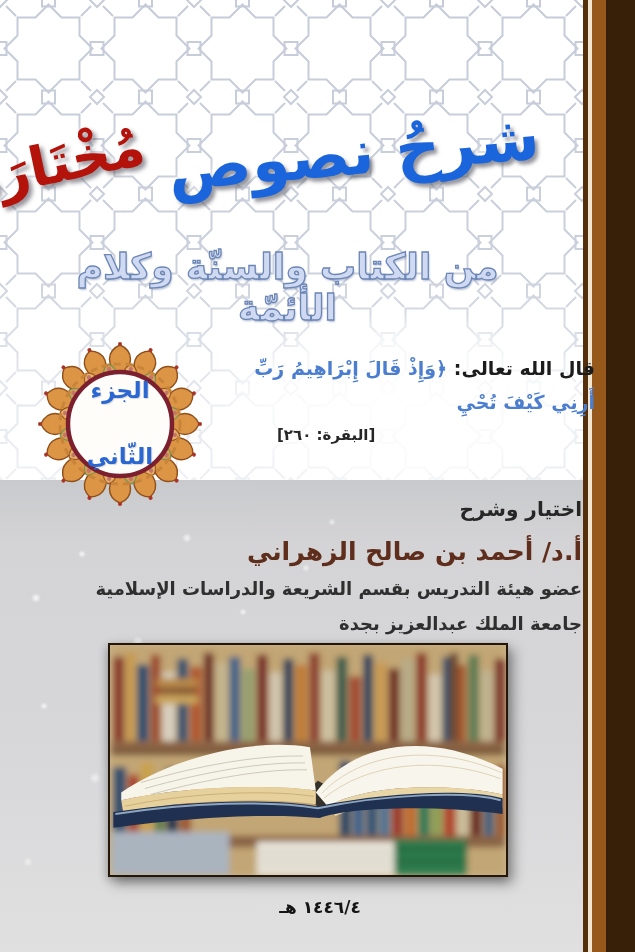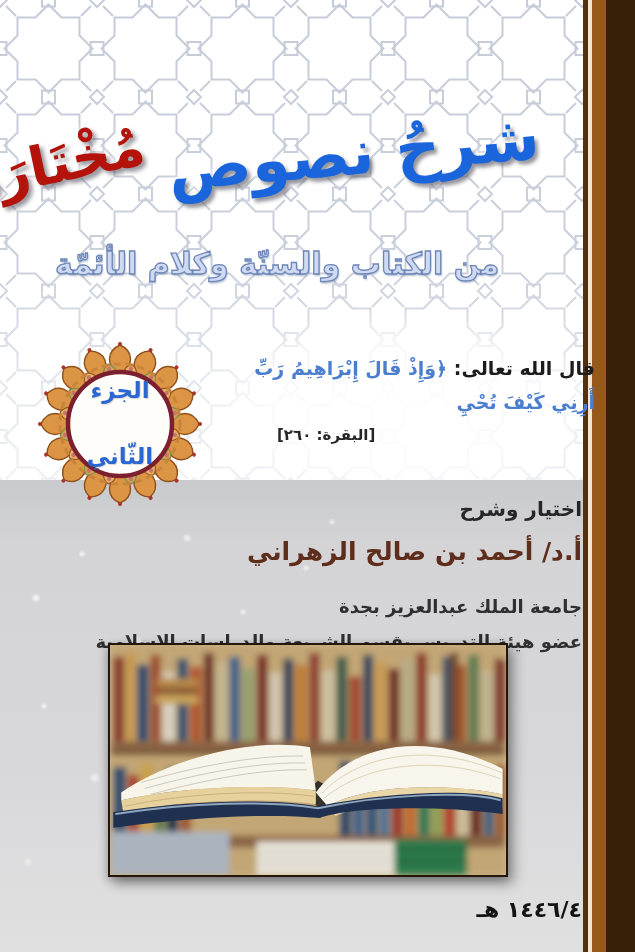--- a/index.html
+++ b/index.html
@@ -42,22 +42,22 @@
   .title .t-blue{
     font-size:62px;color:#1a64dc;
     text-shadow:3px 4px 4px rgba(45,45,60,.5), 0 0 12px rgba(255,255,255,.9);
   }
   .title .t-red{
     display:inline-block;font-size:55px;color:#b3130a;margin-right:16px;
     transform:translateY(-18px) rotate(-7deg);
     text-shadow:3px 4px 4px rgba(45,45,60,.5), 0 0 12px rgba(255,255,255,.9);
   }
   .subtitle{
-    position:absolute;left:55px;top:246px;width:465px;text-align:left;direction:rtl;
-    font-size:30px;font-weight:bold;color:#cfdaf2;letter-spacing:.5px;
+    position:absolute;left:55px;top:246px;width:465px;text-align:center;direction:rtl;
+    font-size:36px;font-weight:bold;color:#cfdaf2;letter-spacing:.5px;
     -webkit-text-stroke:1.3px #6c86b6;
     text-shadow:1px 2px 2px rgba(100,120,160,.45);
   }
   
   .badge{position:absolute;left:36px;top:340px;width:168px;height:168px;}
   .badge-text{
     position:absolute;left:36px;top:340px;width:168px;height:168px;
     display:flex;flex-direction:column;align-items:center;justify-content:center;
     direction:rtl;color:#2a67d3;font-weight:bold;font-size:23px;line-height:1.3;
     text-shadow:1px 1px 1px rgba(0,0,0,.15);
@@ -68,34 +68,34 @@
     position:absolute;left:235px;top:351px;width:360px;direction:rtl;text-align:right;
     font-size:19px;font-weight:600;line-height:1.8;color:#4c7ecf;
   }
   .verse .intro{color:#1c1c1c;}
   .verse .citation{
     text-align:left;padding-left:42px;font-size:15px;color:#262626;font-weight:bold;margin-top:3px;
   }
   
   .author{position:absolute;left:58px;top:497px;width:524px;text-align:right;direction:rtl;}
   .author .role{font-size:20px;color:#262626;font-weight:bold;margin-bottom:16px;}
-  .author .name{font-size:25px;color:#5e2d1b;font-weight:bold;margin-bottom:30px;}
+  .author .name{font-size:25px;color:#5e2d1b;font-weight:bold;margin-bottom:12px;}
   .author .aff{font-size:18px;color:#2f2f2f;font-weight:bold;margin-bottom:14px;}
   
   .photo{
     position:absolute;left:108px;top:643px;width:400px;height:234px;
     border:2px solid #241709;
     box-shadow:5px 6px 12px rgba(0,0,0,.4), -2px 3px 8px rgba(0,0,0,.18);
     background:#c9b28a;
   }
   .photo svg{display:block;}
   
   .date{
-    position:absolute;left:58px;top:897px;width:524px;text-align:right;
-    direction:ltr;unicode-bidi:isolate;font-size:22px;font-weight:bold;color:#141414;
+    position:absolute;left:58px;top:897px;width:524px;text-align:center;
+    direction:ltr;unicode-bidi:isolate;font-size:17px;font-weight:bold;color:#141414;
   }
 </style>
 </head>
 <body>
 
 <div class="cover">
 
   <svg class="pattern-svg" width="583" height="481" viewBox="0 0 583 481">
     <defs>
       <pattern id="starp" width="97" height="97" patternUnits="userSpaceOnUse">
@@ -222,22 +222,22 @@
   <div class="verse">
     <div>
       <span class="intro">قال الله تعالى: </span><span>﴿وَإِذْ قَالَ إِبْرَاهِيمُ رَبِّ أَرِنِي كَيْفَ تُحْيِ</span>
     </div>
     <div class="citation">[البقرة: ٢٦٠]</div>
   </div>
 
   <div class="author">
     <div class="role">اختيار وشرح</div>
     <div class="name">أ.د/ أحمد بن صالح الزهراني</div>
+    <div class="aff">عضو هيئة التدريس بقسم الشريعة والدراسات الإسلامية</div>
     <div class="aff">جامعة الملك عبدالعزيز بجدة</div>
-    <div class="aff">عضو هيئة التدريس بقسم الشريعة والدراسات الإسلامية</div>
   </div>
 
   <div class="photo">
     <svg width="396" height="230" viewBox="0 0 400 234">
       <defs>
           <filter id="pb" x="-5%" y="-5%" width="110%" height="110%">
             <feGaussianBlur stdDeviation="3"></feGaussianBlur>
           </filter>
         </defs>
       <g filter="url(#pb)">

